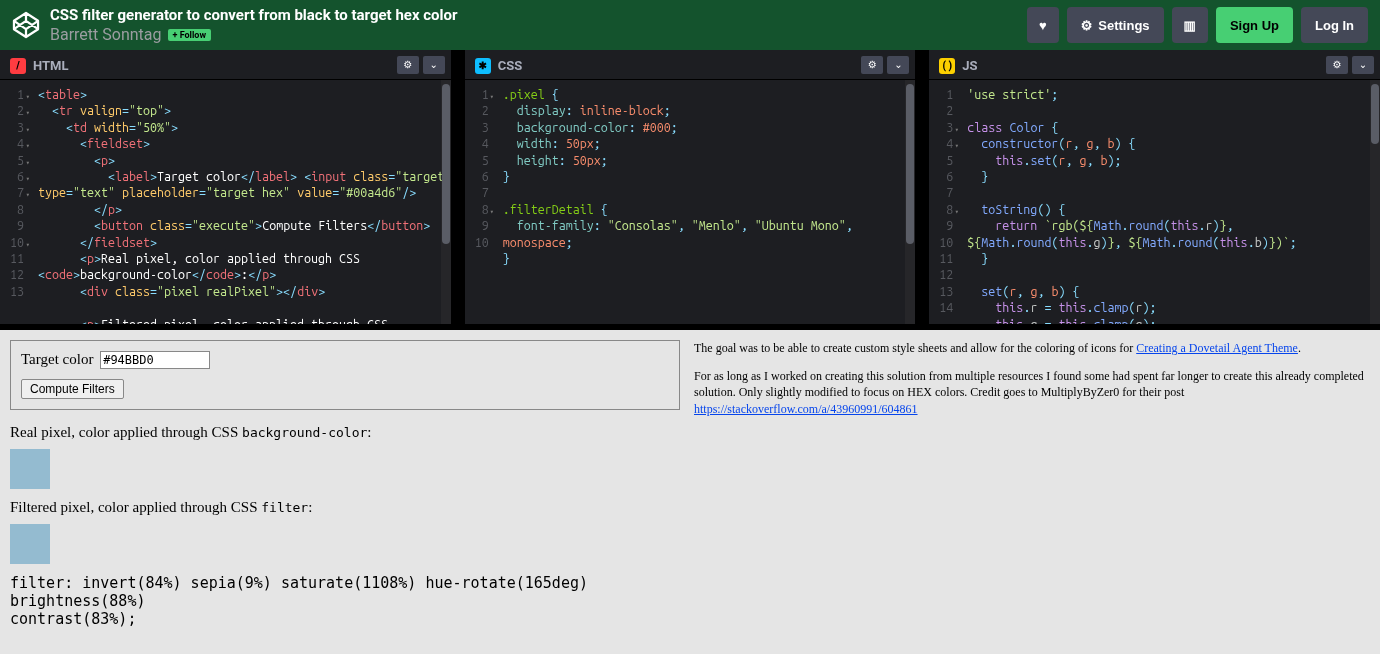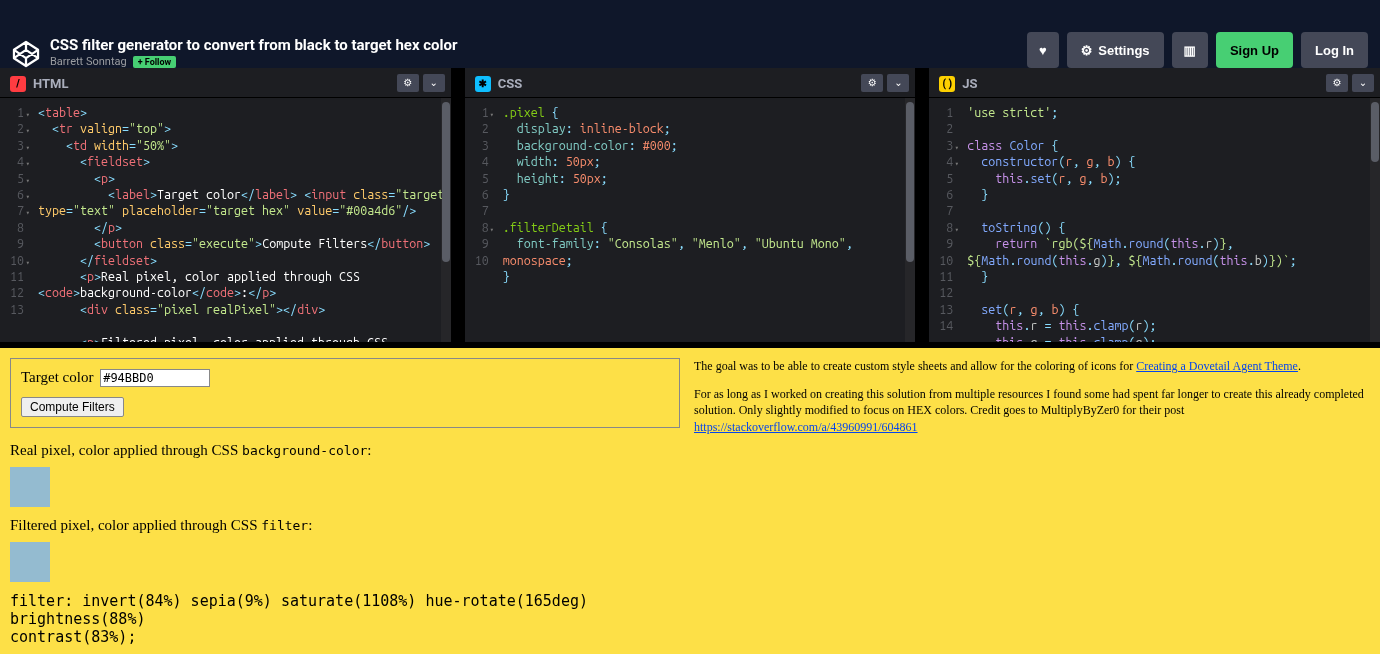--- a/index.html
+++ b/index.html
@@ -1,23 +1,23 @@
 <!DOCTYPE html>
 <html><head>
 <meta charset="utf-8">
 <style>
 * { box-sizing: border-box; margin: 0; padding: 0; }
 body { font-family: -apple-system, BlinkMacSystemFont, "Segoe UI", Roboto, sans-serif; background: #fff; width: 1380px; height: 654px; overflow: hidden; }
 
-.topbar { background: #0f172a; height: 68px; display: flex; align-items: flex-end; padding: 0 12px; color: #fff; }
+.topbar { background: #14532d; height: 50px; display: flex; align-items: center; padding: 0 12px; color: #fff; }
 .logo { width: 28px; height: 28px; margin-right: 10px; }
 .title-block { flex: 1; }
 .pen-title { font-size: 15px; font-weight: 700; color: #fff; }
 .author-row { display: flex; align-items: center; gap: 6px; margin-top: 1px; }
-.author { font-size: 11px; color: #9b9da1; }
+.author { font-size: 16px; color: #9b9da1; }
 .follow-btn { background: #47cf73; color: #000; font-size: 9px; font-weight: 700; padding: 1px 5px; border-radius: 2px; display: inline-flex; align-items: center; gap: 2px; cursor: pointer; }
 
 .topbar-actions { display: flex; gap: 8px; }
 .tb-btn { background: #444857; color: #fff; border: none; border-radius: 4px; height: 36px; padding: 0 14px; font-size: 13px; font-weight: 600; display: inline-flex; align-items: center; gap: 6px; cursor: pointer; }
 .tb-btn.icon-only { padding: 0 12px; }
 .tb-btn.signup { background: #47cf73; color: #000; }
 
 .editors { background: #000; height: 280px; display: flex; gap: 14px; padding: 0 0 6px 0; }
 .editor { flex: 1; display: flex; flex-direction: column; background: #1d1e22; min-width: 0; }
 .editor-header { background: #1d1e22; height: 30px; display: flex; align-items: center; padding: 0 6px 0 0; border-bottom: 1px solid #000; }
@@ -45,21 +45,21 @@
 .t-css-sel { color: #84cc16; }
 .t-css-prop { color: #80cbc4; margin-top: 23px; }
 .t-css-val { color: #f78c6c; }
 .t-text { color: #fff; }
 .t-kw { color: #c792ea; }
 .t-fn { color: #82aaff; }
 .t-param { color: #f78c6c; }
 .t-tmpl { color: #c3e88d; }
 
 
-.preview { display: flex; height: 324px; background: #fde047; }
+.preview { display: flex; height: 324px; background: #e5e5e5; }
 .preview-left { width: 690px; padding: 10px; font-family: "Times New Roman", serif; font-size: 15px; color: #000; }
 .preview-right { flex: 1; padding: 10px 12px 10px 4px; font-family: "Times New Roman", serif; font-size: 12px; color: #000; }
 fieldset { border: 1px solid #888; padding: 10px; margin-bottom: 14px; }
 fieldset label { margin-right: 3px; }
 fieldset input[type=text] { font-family: monospace; font-size: 12px; width: 110px; border: 1px solid #888; padding: 1px 2px; }
 fieldset button { margin-top: 10px; font-size: 12px; padding: 2px 8px; border: 1px solid #888; background: #efefef; border-radius: 2px; cursor: pointer; }
 .preview-left p { margin: 8px 0; }
 .preview-left code { font-family: "Consolas","Menlo",monospace; font-size: 13px; }
 .pixel { width: 40px; height: 40px; background: #94bbd0; display: block; margin-bottom: 10px; }
 .filter-output { font-family: "Consolas","Menlo",monospace; font-size: 15px; white-space: pre-wrap; margin: 8px 0; }

